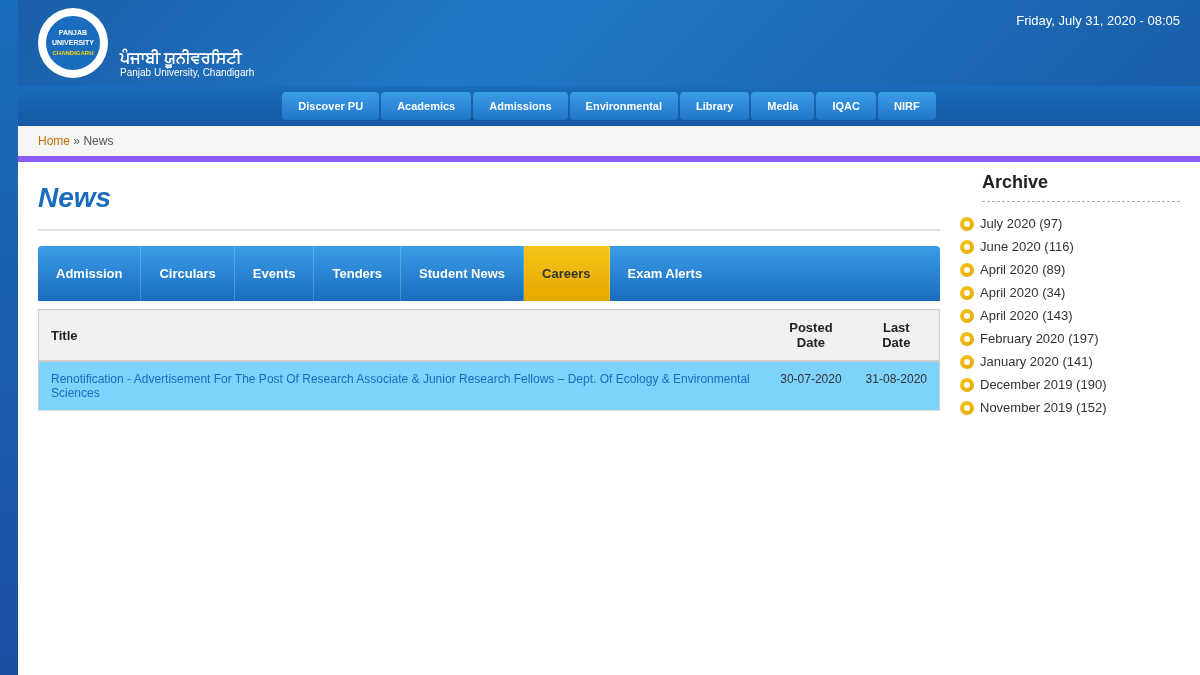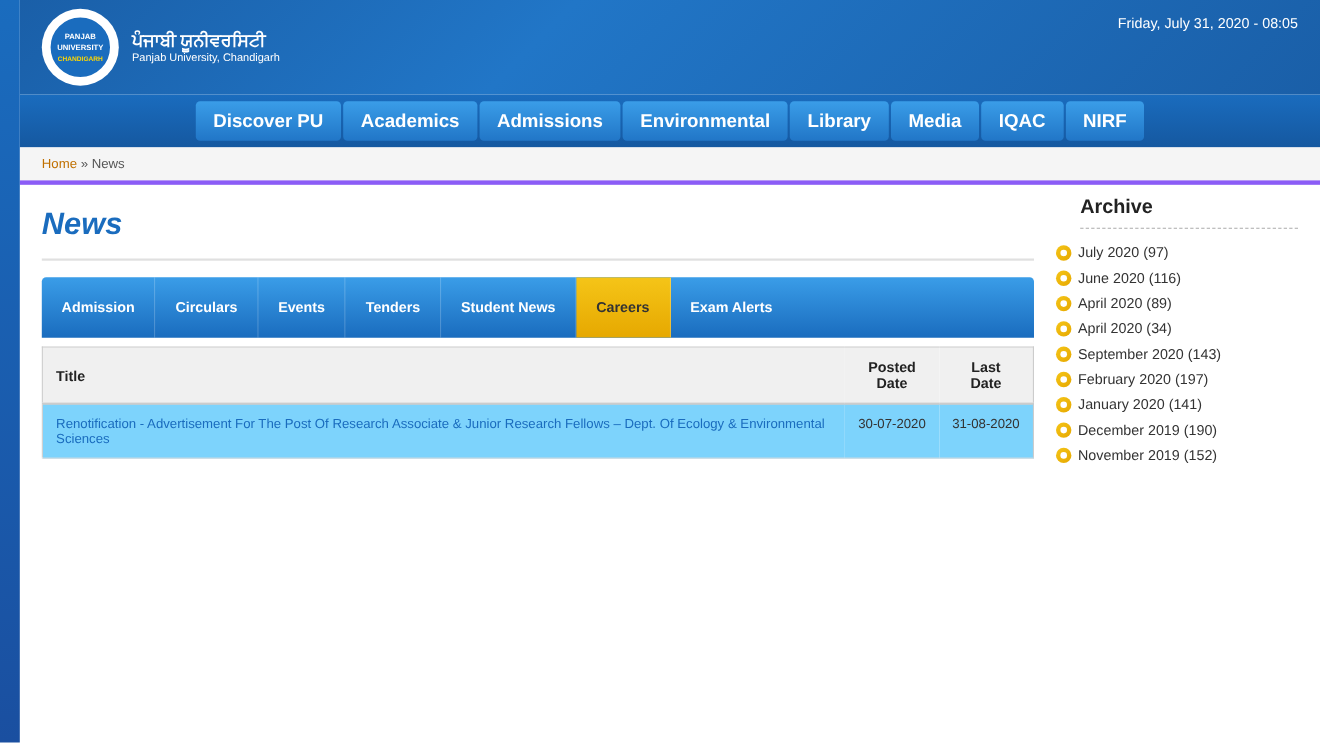--- a/index.html
+++ b/index.html
@@ -9,21 +9,21 @@
     .header {
       background: linear-gradient(135deg, #1a5fa8 0%, #2176c7 40%, #1a5fa8 100%);
       padding: 8px 20px;
       display: flex;
       align-items: center;
       justify-content: space-between;
       min-height: 80px;
     }
     .header-logo {
       display: flex;
-      align-items: center;
+      align-items: flex-end;
       gap: 12px;
     }
     .logo-circle {
       width: 70px;
       height: 70px;
       border-radius: 50%;
       background: #fff;
       display: flex;
       align-items: center;
       justify-content: center;
@@ -52,33 +52,33 @@
       display: flex;
       gap: 2px;
       padding: 6px 0;
     }
     .nav-item {
       background: linear-gradient(180deg, #3a9de8 0%, #2176c7 100%);
       color: #fff;
       padding: 8px 16px;
       border-radius: 4px;
       cursor: pointer;
-      font-size: 17px;
+      font-size: 11px;
       font-weight: bold;
       text-decoration: none;
       white-space: nowrap;
     }
 
     
     .breadcrumb {
       padding: 8px 20px;
       font-size: 12px;
       color: #555;
       background: #f5f5f5;
-      border-bottom: 4px solid #8b5cf6;
+      border-bottom: 6px solid #8b5cf6;
     }
     .breadcrumb a { color: #c07000; text-decoration: none; }
 
     
     .main-container {
       display: flex;
       padding: 10px 20px;
       gap: 20px;
     }
     .content-area {
@@ -322,21 +322,21 @@
         <li>
           <div class="archive-bullet"></div>
           <a href="#">April 2020 (89)</a>
         </li>
         <li>
           <div class="archive-bullet"></div>
           <a href="#">April 2020 (34)</a>
         </li>
         <li>
           <div class="archive-bullet"></div>
-          <a href="#">September 2020 (143)</a>
+          <a href="#">April 2020 (143)</a>
         </li>
         <li>
           <div class="archive-bullet"></div>
           <a href="#">February 2020 (197)</a>
         </li>
         <li>
           <div class="archive-bullet"></div>
           <a href="#">January 2020 (141)</a>
         </li>
         <li>

